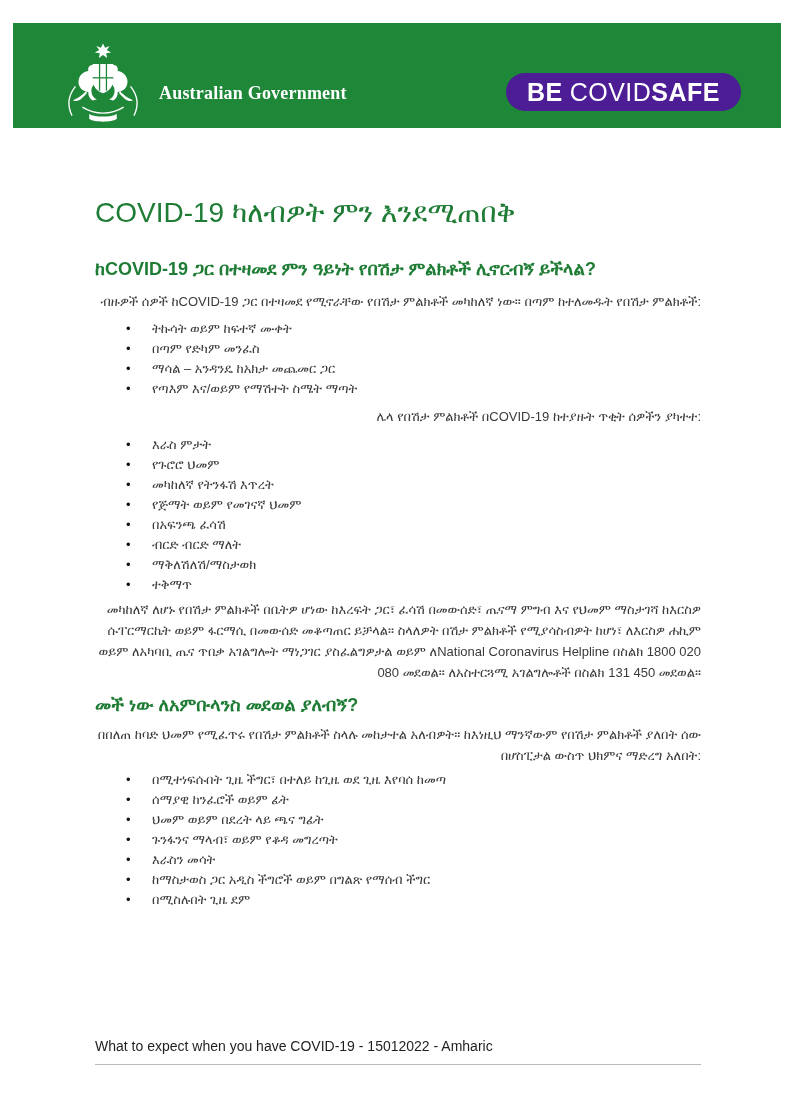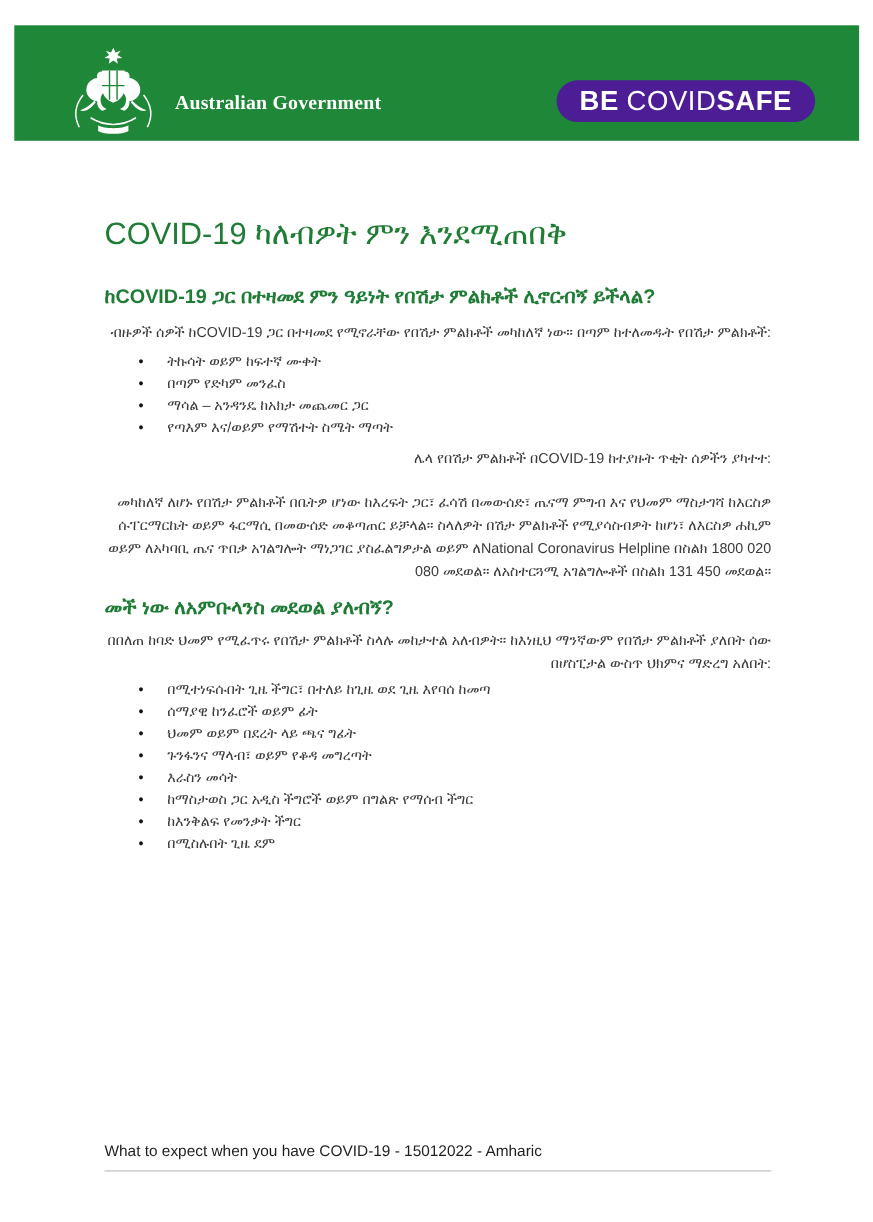--- a/index.html
+++ b/index.html
@@ -49,21 +49,21 @@
     margin:26px 0 0;
     font-size:18px; line-height:26px;
     font-weight:700; color:#1E7C35;
   }
   .sec-heading.m9 { margin-top:9px; }
   p.body {
     margin:9px 0 0;
     font-size:13px; line-height:21px; color:#3A3A3A;text-align:right;
   }
   p.body.m8 { margin-top:8px; }
-  p.body.m5 { margin-top:19px; }
+  p.body.m5 { margin-top:5px; }
   p.body.m6 { margin-top:6px; }
   ul.list {
     margin:7px 0 0; padding:0; list-style:none;
   }
   ul.list.m8 { margin-top:8px; }
   ul.list.m4 { margin-top:4px; }
   ul.list li {
     position:relative; padding-left:57px;
     font-size:13px; line-height:19px; margin:0 0 1px;
     color:#3A3A3A;
@@ -137,34 +137,43 @@
 
   <ul class="list">
     <li>ትኩሳት ወይም ከፍተኛ ሙቀት</li>
     <li>በጣም የድካም መንፈስ</li>
     <li>ማሳል – አንዳንዴ ከአክታ መጨመር ጋር</li>
     <li>የጣእም እና/ወይም የማሽተት ስሜት ማጣት</li>
   </ul>
 
   <p class="body m8">ሌላ የበሽታ ምልክቶች በCOVID-19 ከተያዙት ጥቂት ሰዎችን ያካተተ:</p>
 
+  <ul class="list m8">
+    <li>እራስ ምታት</li>
+    <li>የጉሮሮ ህመም</li>
+    <li>መካከለኛ የትንፋሽ እጥረት</li>
+    <li>የጅማት ወይም የመገናኛ ህመም</li>
+    <li>በአፍንጫ ፈሳሽ</li>
+    <li>ብርድ ብርድ ማለት</li>
+    <li>ማቅለሽለሽ/ማስታወክ</li>
+    <li>ተቅማጥ</li>
+  </ul>
 
   <p class="body m5">መካከለኛ ለሆኑ የበሽታ ምልክቶች በቤትዎ ሆነው ከእረፍት ጋር፣ ፈሳሽ በመውሰድ፣ ጤናማ ምግብ እና የህመም ማስታገሻ ከእርስዎ ሱፐርማርኬት ወይም ፋርማሲ በመውሰድ መቆጣጠር ይቻላል። ስላለዎት በሽታ ምልክቶች የሚያሳስብዎት ከሆነ፣ ለእርስዎ ሐኪም ወይም ለአካባቢ ጤና ጥበቃ አገልግሎት ማነጋገር ያስፈልግዎታል ወይም ለNational Coronavirus Helpline በስልክ 1800 020 080 መደወል። ለአስተርጓሚ አገልግሎቶች በስልክ 131 450 መደወል።</p>
 
   <h2 class="sec-heading m9">መች ነው ለአምቡላንስ መደወል ያለብኝ?</h2>
 
   <p class="body m6">በበለጠ ከባድ ህመም የሚፈጥሩ የበሽታ ምልክቶች ስላሉ መከታተል አለብዎት። ከእነዚህ ማንኛውም የበሽታ ምልክቶች ያለበት ሰው በሆስፒታል ውስጥ ህክምና ማድረግ አለበት:</p>
 
   <ul class="list m4">
     <li>በሚተነፍሱበት ጊዜ ችግር፣ በተለይ ከጊዜ ወደ ጊዜ እየባሰ ከመጣ</li>
     <li>ሰማያዊ ከንፈሮች ወይም ፊት</li>
     <li>ህመም ወይም በደረት ላይ ጫና ግፊት</li>
     <li>ጉንፋንና ማላብ፣ ወይም የቆዳ መግረጣት</li>
     <li>እራስን መሳት</li>
     <li>ከማስታወስ ጋር አዲስ ችግሮች ወይም በግልጽ የማሰብ ችግር</li>
-    <li>ከእንቅልፍ የመንቃት ችግር</li>
     <li>በሚስሉበት ጊዜ ደም</li>
   </ul>
 
 </main>
 
 <div class="footer-text">What to expect when you have COVID-19 - 15012022 - Amharic</div>
 <div class="footer-rule"></div>
 
 </body></html>

